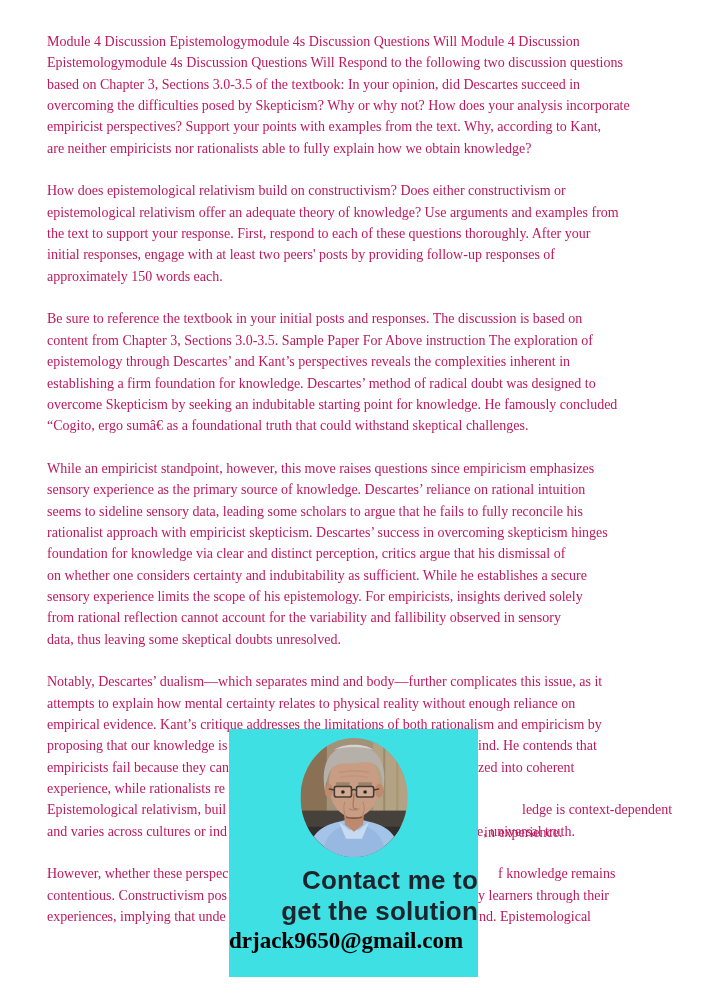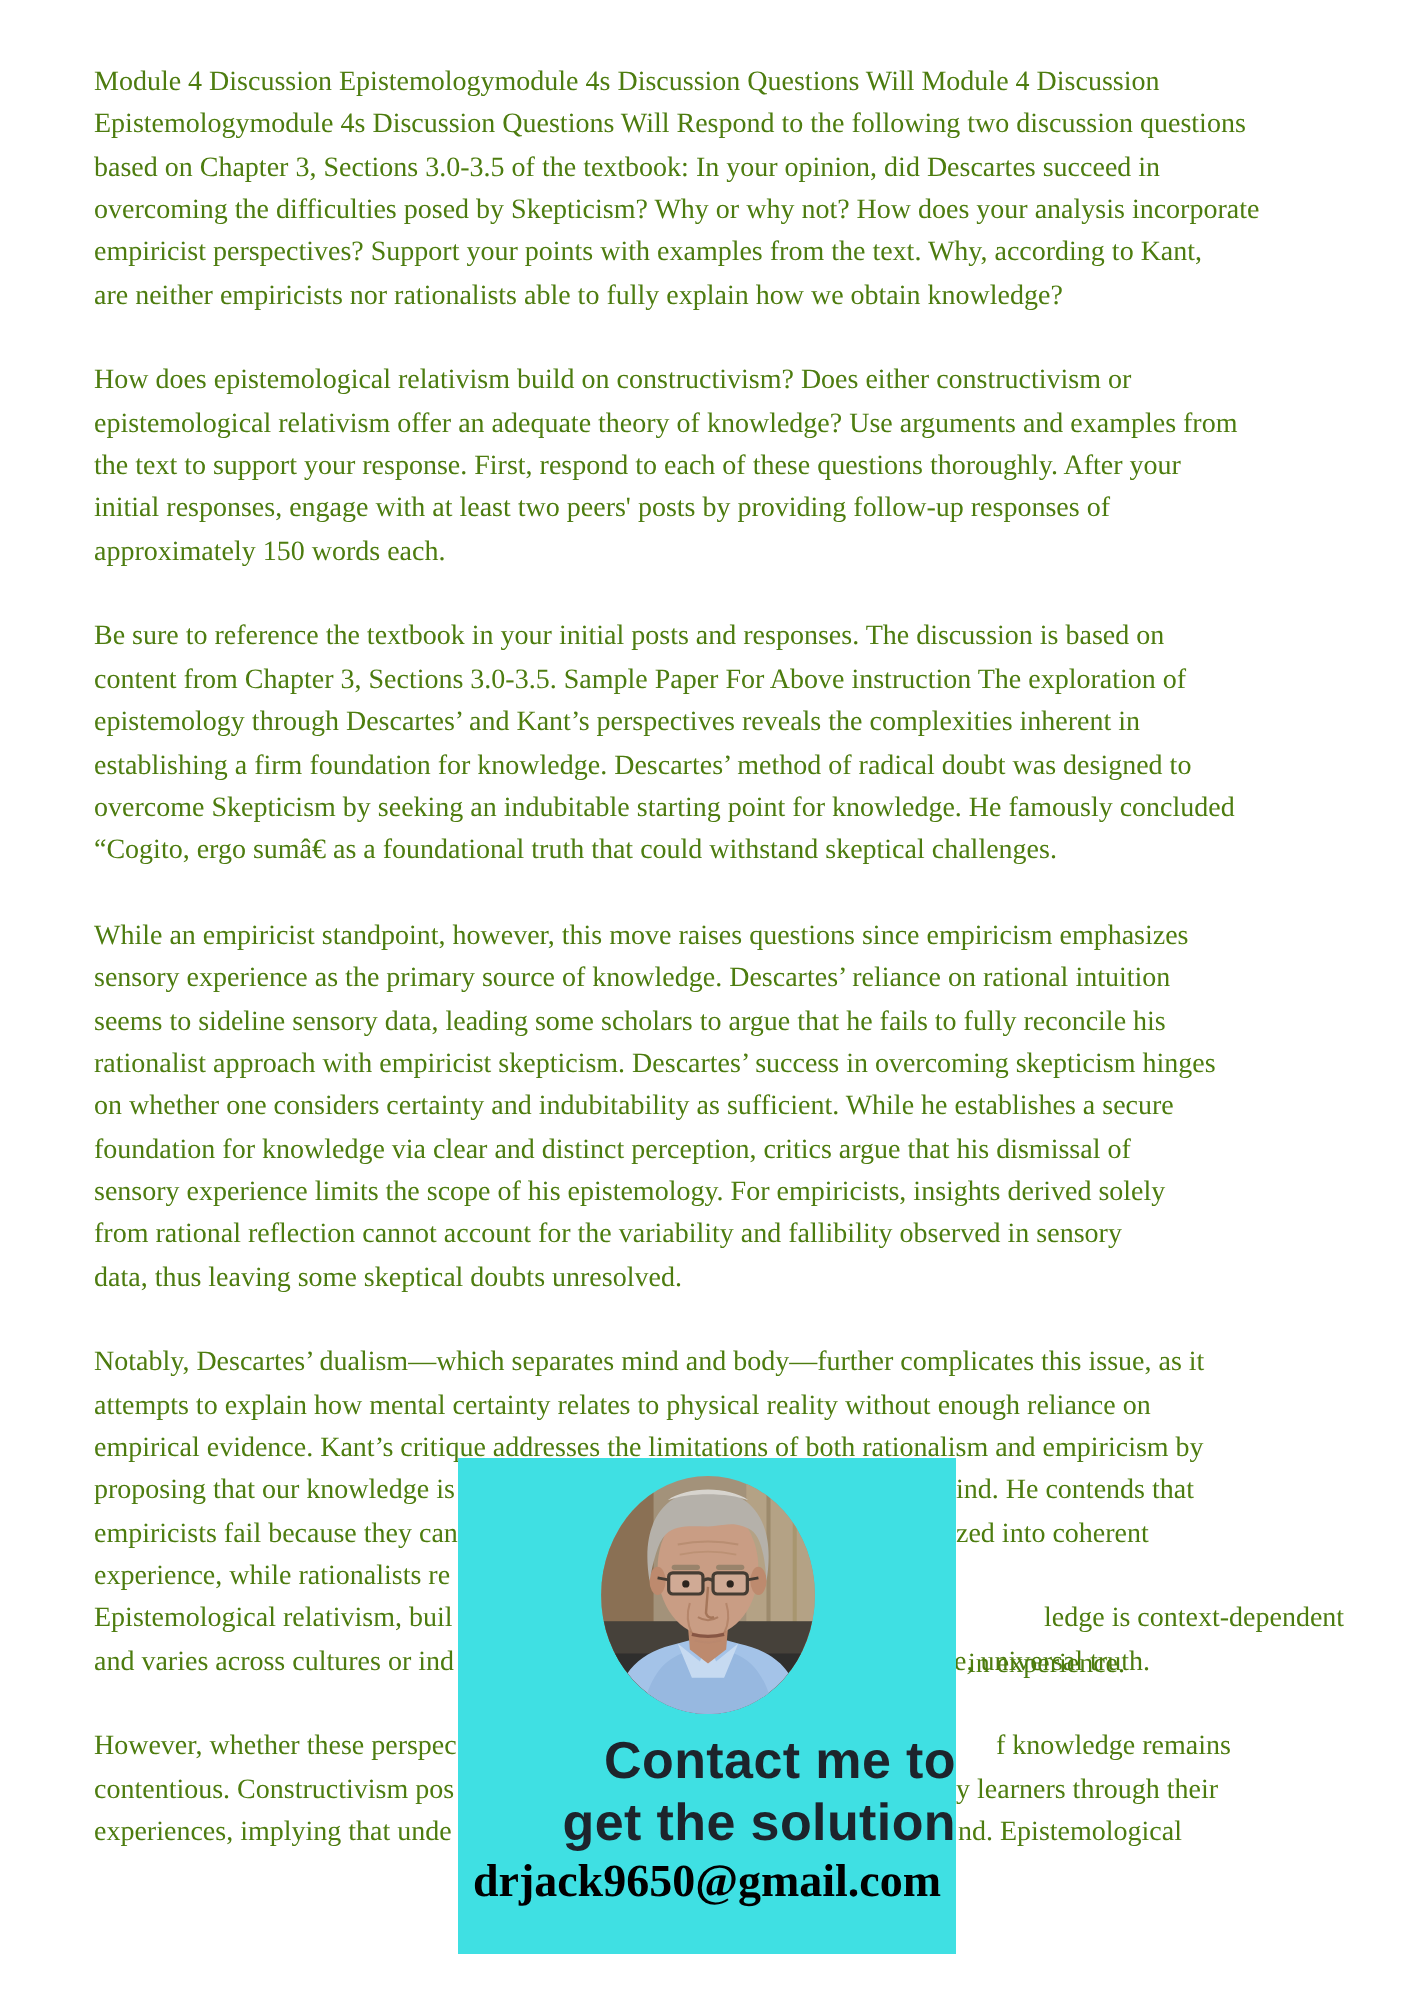--- a/index.html
+++ b/index.html
@@ -39,30 +39,29 @@
     text-align: right;
     font-family: "Liberation Sans", sans-serif;
     font-weight: bold;
     font-size: 26px;
     line-height: 31px;
     letter-spacing: 0.2px;
   }
   .ad-email {
     position: absolute;
     top: 199px; left: 0; width: 100%;
-    text-align: center;
     font-family: "Liberation Serif", serif;
     font-weight: bold;
     font-size: 23px;
   }
 </style>
 </head>
 <body>
 
-<div class="doc" style="color: #4d7c0f; font-family: Liberation Serif, serif;">
+<div class="doc" style="color: #be185d; font-family: Liberation Serif, serif;">
     <div class="para">
       <div class="line">Module 4 Discussion Epistemologymodule 4s Discussion Questions Will Module 4 Discussion</div>
       <div class="line">Epistemologymodule 4s Discussion Questions Will Respond to the following two discussion questions</div>
       <div class="line">based on Chapter 3, Sections 3.0-3.5 of the textbook: In your opinion, did Descartes succeed in</div>
       <div class="line">overcoming the difficulties posed by Skepticism? Why or why not? How does your analysis incorporate</div>
       <div class="line">empiricist perspectives? Support your points with examples from the text. Why, according to Kant,</div>
       <div class="line">are neither empiricists nor rationalists able to fully explain how we obtain knowledge?</div>
     </div>
     <div class="para">
       <div class="line">How does epistemological relativism build on constructivism? Does either constructivism or</div>
@@ -77,22 +76,22 @@
       <div class="line">epistemology through Descartes’ and Kant’s perspectives reveals the complexities inherent in</div>
       <div class="line">establishing a firm foundation for knowledge. Descartes’ method of radical doubt was designed to</div>
       <div class="line">overcome Skepticism by seeking an indubitable starting point for knowledge. He famously concluded</div>
       <div class="line">“Cogito, ergo sumâ€ as a foundational truth that could withstand skeptical challenges.</div>
     </div>
     <div class="para">
       <div class="line">While an empiricist standpoint, however, this move raises questions since empiricism emphasizes</div>
       <div class="line">sensory experience as the primary source of knowledge. Descartes’ reliance on rational intuition</div>
       <div class="line">seems to sideline sensory data, leading some scholars to argue that he fails to fully reconcile his</div>
       <div class="line">rationalist approach with empiricist skepticism. Descartes’ success in overcoming skepticism hinges</div>
+      <div class="line">foundation for knowledge via clear and distinct perception, critics argue that his dismissal of</div>
       <div class="line">on whether one considers certainty and indubitability as sufficient. While he establishes a secure</div>
-      <div class="line">foundation for knowledge via clear and distinct perception, critics argue that his dismissal of</div>
       <div class="line">sensory experience limits the scope of his epistemology. For empiricists, insights derived solely</div>
       <div class="line">from rational reflection cannot account for the variability and fallibility observed in sensory</div>
       <div class="line">data, thus leaving some skeptical doubts unresolved.</div>
     </div>
     <div class="para">
       <div class="line">Notably, Descartes’ dualism—which separates mind and body—further complicates this issue, as it</div>
       <div class="line">attempts to explain how mental certainty relates to physical reality without enough reliance on</div>
       <div class="line">empirical evidence. Kant’s critique addresses the limitations of both rationalism and empiricism by</div>
       <div class="line"><span>proposing that our knowledge is</span><span class="right-frag" style="left: 431px;">ind. He contends that</span></div>
       <div class="line"><span>empiricists fail because they can</span><span class="right-frag" style="left: 431px;">zed into coherent</span></div>

